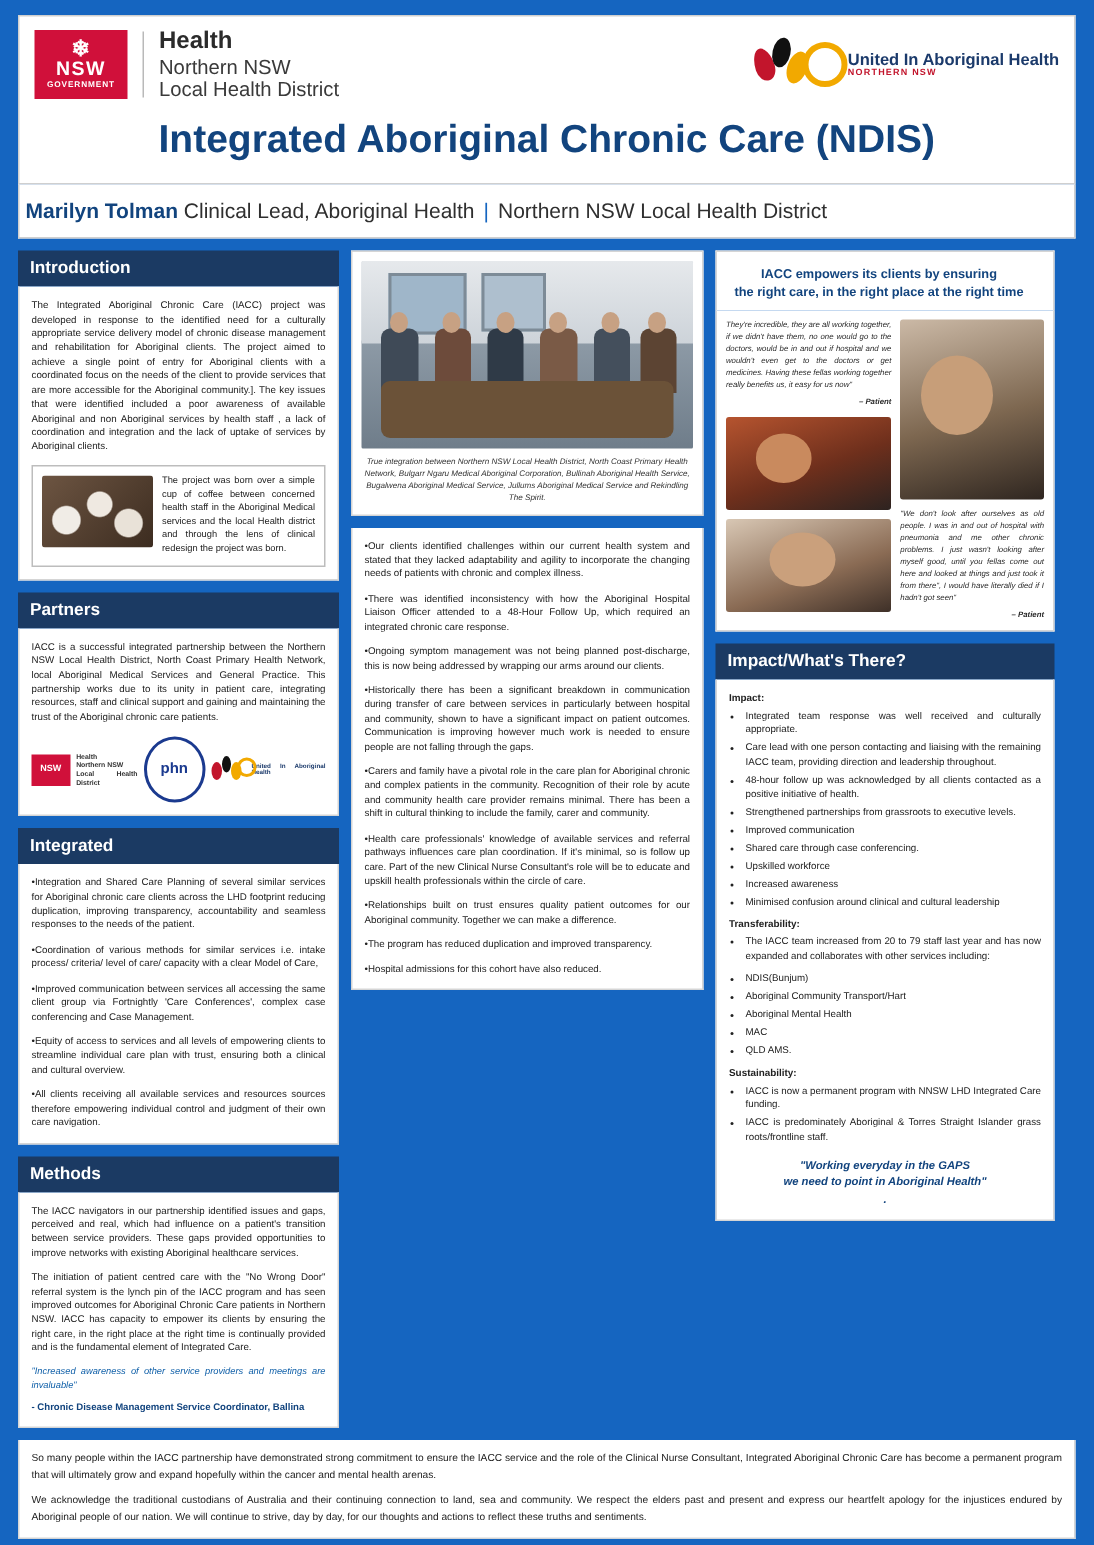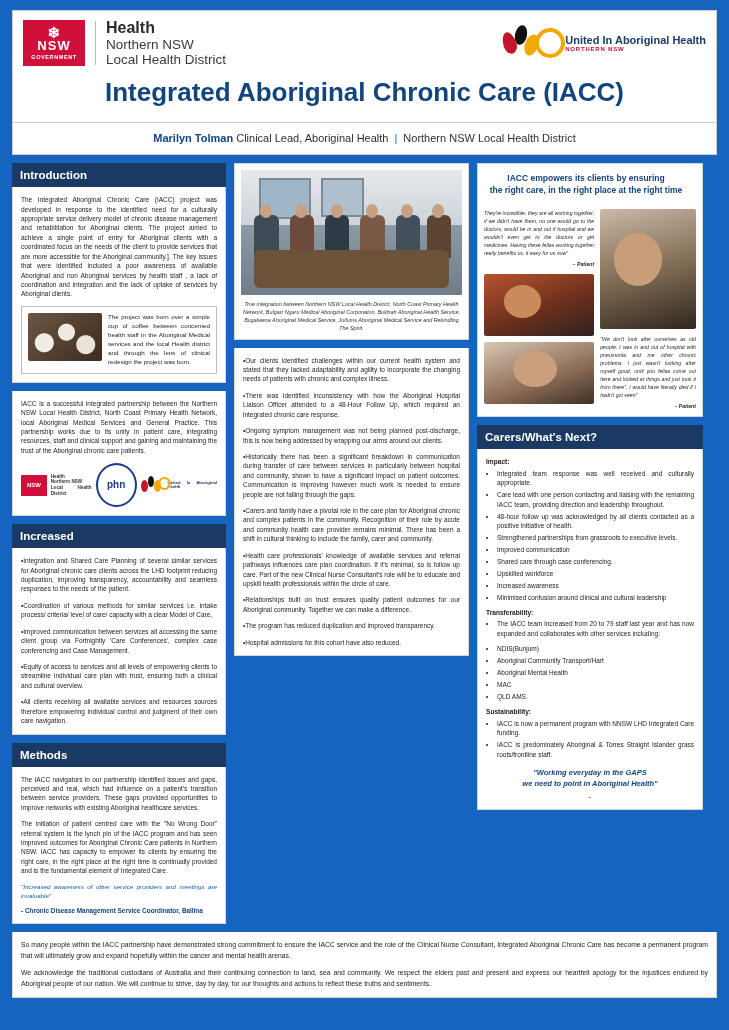--- a/index.html
+++ b/index.html
@@ -59,22 +59,22 @@
     font-weight:bold;
     color:#12447e;
     margin-top:10px;
     margin-bottom:4px;
   }
 
   .authors{
     background:#ffffff;
     border:1px solid #cfcfcf;
     border-top:none;
-    text-align:center;
-    font-size:11px;
+    text-align:left;
+    font-size:14px;
     color:#2f2f2f;
     padding:9px 4px 10px 4px;
     box-sizing:border-box;
   }
   .authors b{color:#12447e;}
   .authors .sep{color:#1565c0;padding:0 6px;}
 
   
   .cols{display:flex;gap:8px;margin-top:8px;align-items:flex-start;}
   .col{display:flex;flex-direction:column;gap:8px;}
@@ -238,21 +238,21 @@
             <span class="d2"></span>
             <span class="d3"></span>
             <span class="ring"></span>
         </div>
         <div class="uiah-txt">
           <div class="t1">United In Aboriginal Health</div>
           <div class="t2">NORTHERN NSW</div>
         </div>
       </div>
     </div>
-    <div class="poster-title">Integrated Aboriginal Chronic Care (IACC)</div>
+    <div class="poster-title">Integrated Aboriginal Chronic Care (NDIS)</div>
   </div>
 
   <div class="authors">
     <b>Marilyn Tolman</b><span> Clinical Lead, Aboriginal Health</span><span class="sep">|</span><span>Northern NSW Local Health District</span>
   </div>
 
   <div class="cols">
 
     <div class="col col-left">
 
@@ -261,20 +261,21 @@
         <div class="panel">
           <p>The Integrated Aboriginal Chronic Care (IACC) project was developed in response to the identified need for a culturally appropriate service delivery model of chronic disease management and rehabilitation for Aboriginal clients. The project aimed to achieve a single point of entry for Aboriginal clients with a coordinated focus on the needs of the client to provide services that are more accessible for the Aboriginal community.]. The key issues that were identified included a poor awareness of available Aboriginal and non Aboriginal services by health staff , a lack of coordination and integration and the lack of uptake of services by Aboriginal clients.</p>
           <div class="quotebox">
             <div class="coffee"></div>
             <div>The project was born over a simple cup of coffee between concerned  health staff in the Aboriginal Medical services and the local Health district and through the lens of clinical redesign the project was born.</div>
           </div>
         </div>
       </div>
 
       <div class="sect">
+        <div class="band">Partners</div>
         <div class="panel">
           <p>IACC is a successful integrated partnership between the Northern NSW Local Health District, North Coast Primary Health Network, local Aboriginal Medical Services and General Practice. This partnership works due to its unity in patient care, integrating resources, staff and clinical support and gaining and maintaining the trust of the Aboriginal chronic care patients.</p>
           <div class="logos">
             <div class="logo-nsw">
               <div class="mini">NSW</div>
               <div class="lines">Health<br>Northern NSW<br>Local Health District</div>
             </div>
             <div class="logo-phn">phn</div>
             <div class="logo-uiah">
               <div class="m">
@@ -283,21 +284,21 @@
                   <i class="c"></i>
                   <i class="r"></i>
                 </div>
               <span>United In Aboriginal Health</span>
             </div>
           </div>
         </div>
       </div>
 
       <div class="sect">
-        <div class="band">Increased</div>
+        <div class="band">Integrated</div>
         <div class="panel">
           <p>•Integration and Shared Care Planning of several similar services for Aboriginal chronic care clients across the LHD footprint reducing duplication, improving transparency, accountability and seamless responses to the needs of the patient.</p>
           <p>•Coordination of various methods for similar services i.e. intake process/ criteria/ level of care/ capacity with a clear Model of Care,</p>
           <p>•Improved communication between services all accessing the same client group via Fortnightly 'Care Conferences', complex case conferencing and Case Management.</p>
           <p>•Equity of access to services and all levels of empowering clients to streamline individual care plan with trust, ensuring both a clinical and cultural overview.</p>
           <p>•All clients receiving all available services and resources sources therefore empowering individual  control and judgment of their own care navigation.</p>
         </div>
       </div>
 
       <div class="sect">
@@ -372,21 +373,21 @@
             <div class="photo-sm ph-c"></div>
             <div class="pquote">
               <span>"We don't look after ourselves as old people. I was in and out of hospital with pneumonia and me other chronic problems. I just wasn't looking after myself good, until you fellas come out here and looked at things and just took it from there", I would have literally died if I hadn't got seen"</span>
               <span class="attr">– Patient</span>
             </div>
           </div>
         </div>
       </div>
 
       <div class="sect">
-        <div class="band">Carers/What's Next?</div>
+        <div class="band">Impact/What's There?</div>
         <div class="panel impact">
           <p class="h">Impact:</p>
           <ul>
             <li>Integrated team response was well received and culturally appropriate.</li>
             <li>Care lead with one person contacting and liaising with the remaining IACC team, providing direction and leadership throughout.</li>
             <li>48-hour follow up was acknowledged by all clients contacted as a positive initiative of health.</li>
             <li>Strengthened partnerships from grassroots to executive levels.</li>
             <li>Improved communication</li>
             <li>Shared care through case conferencing.</li>
             <li>Upskilled workforce</li>

